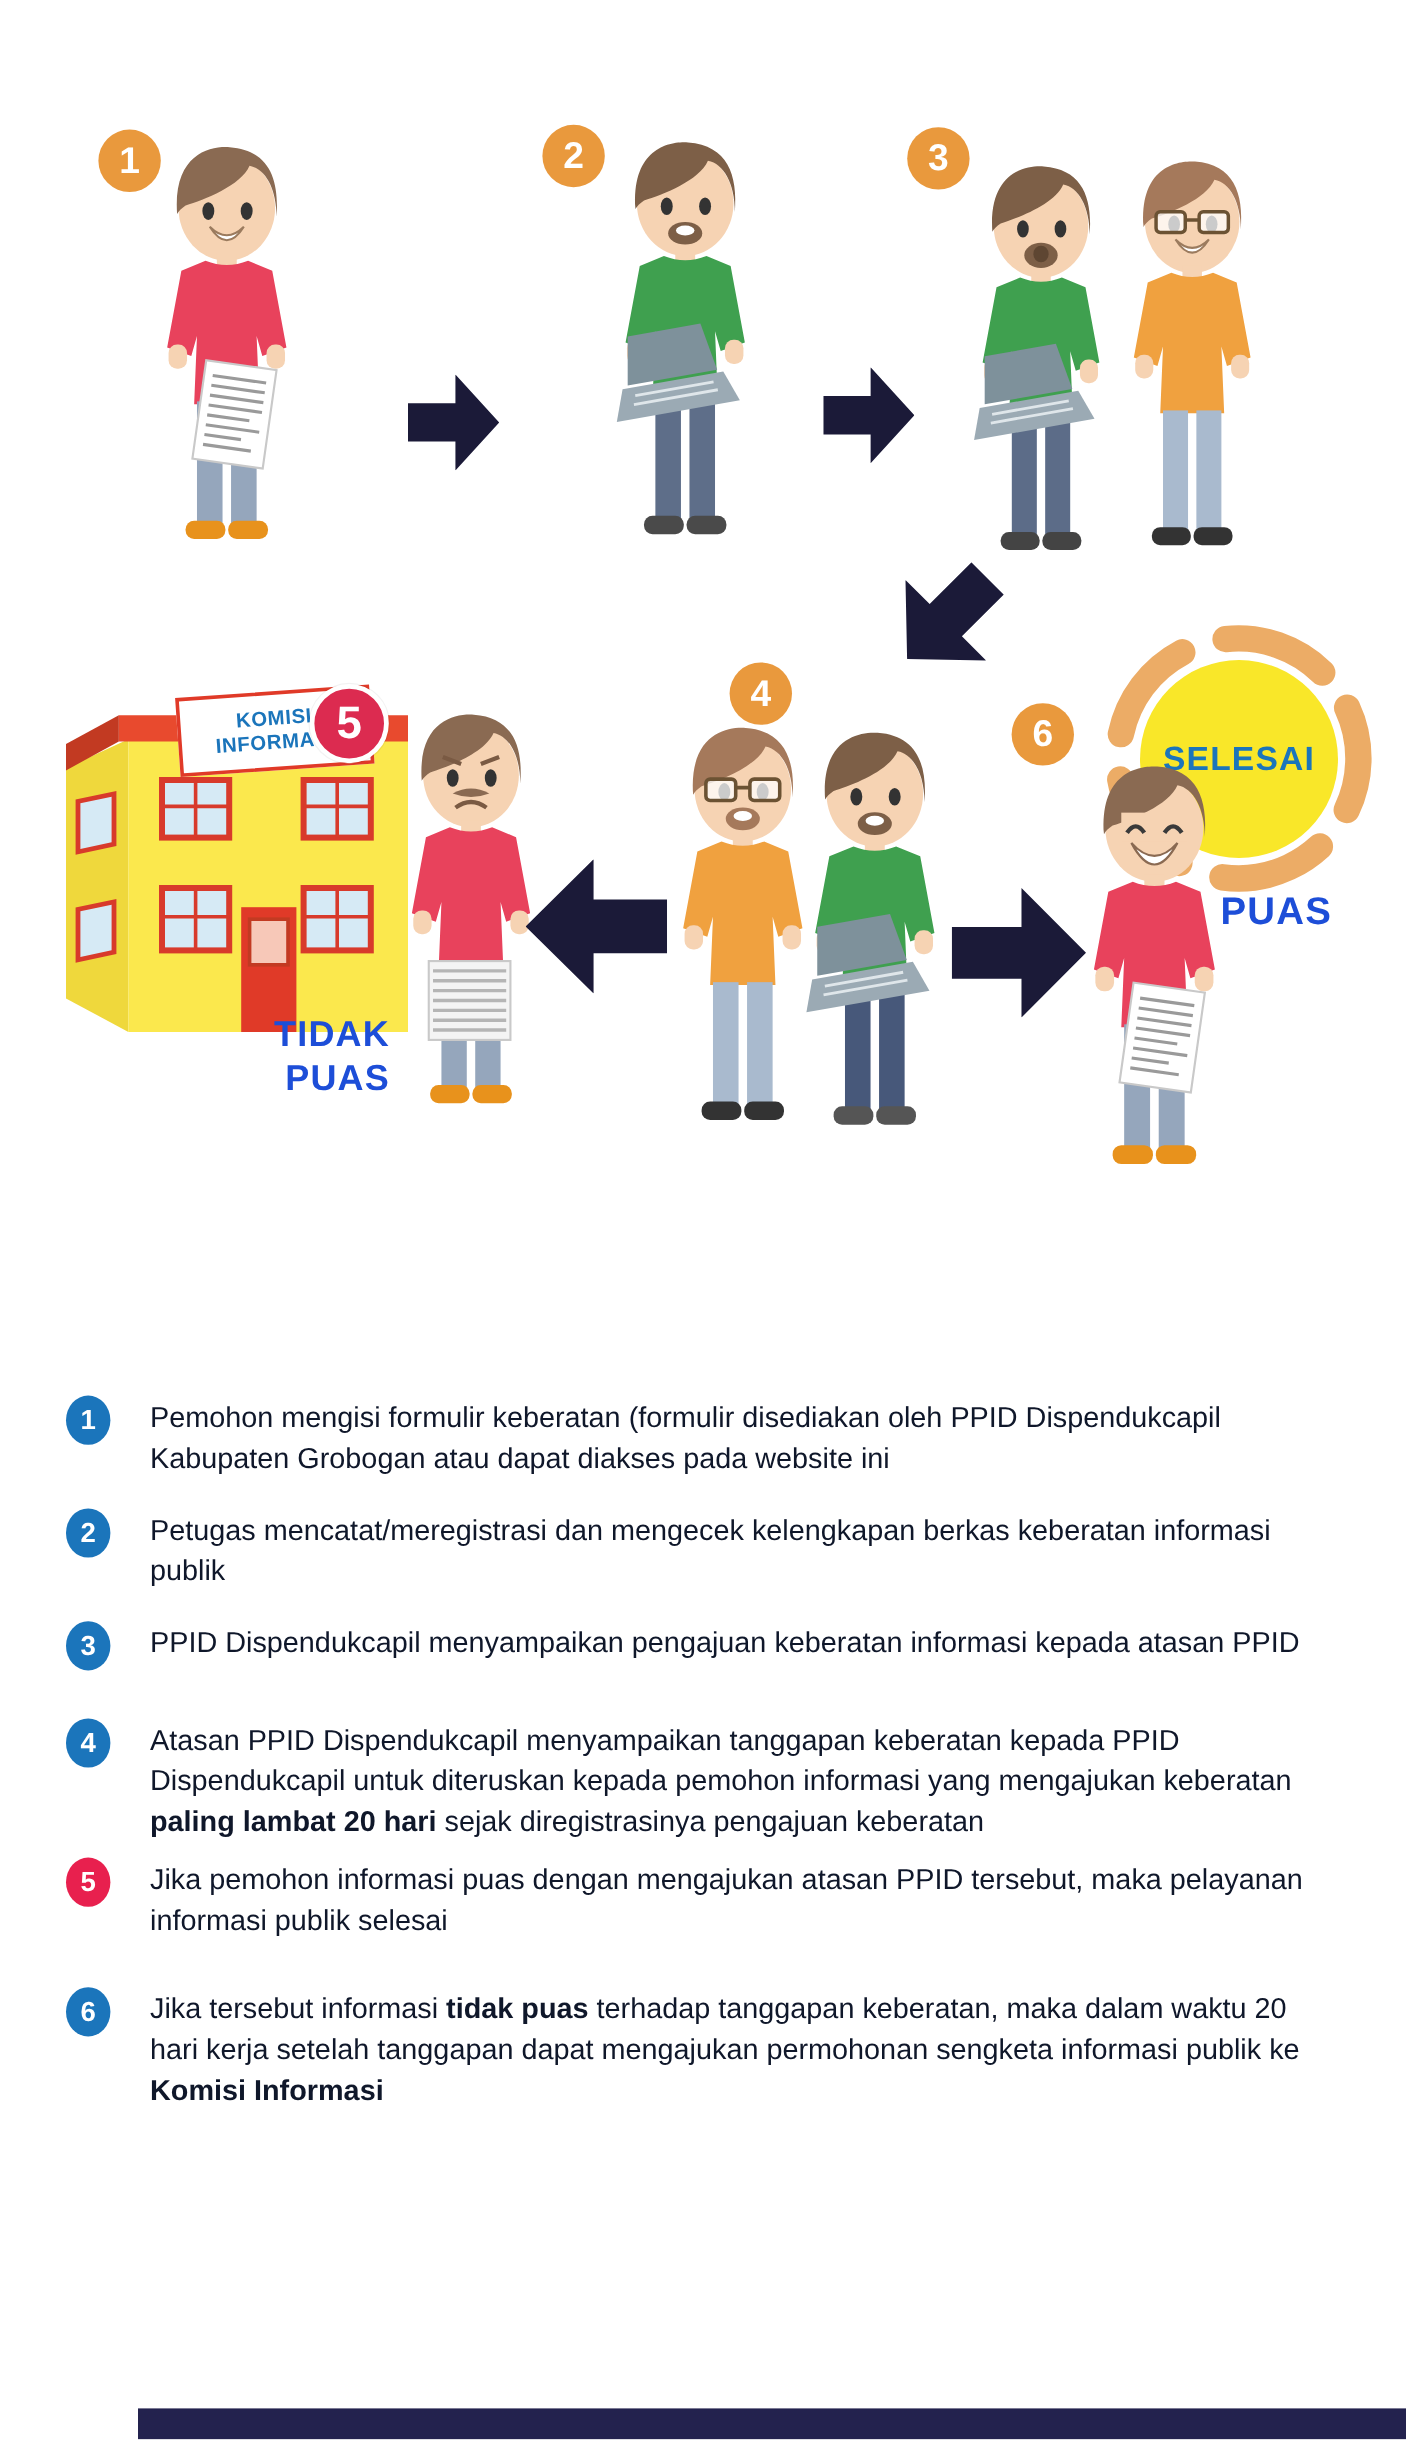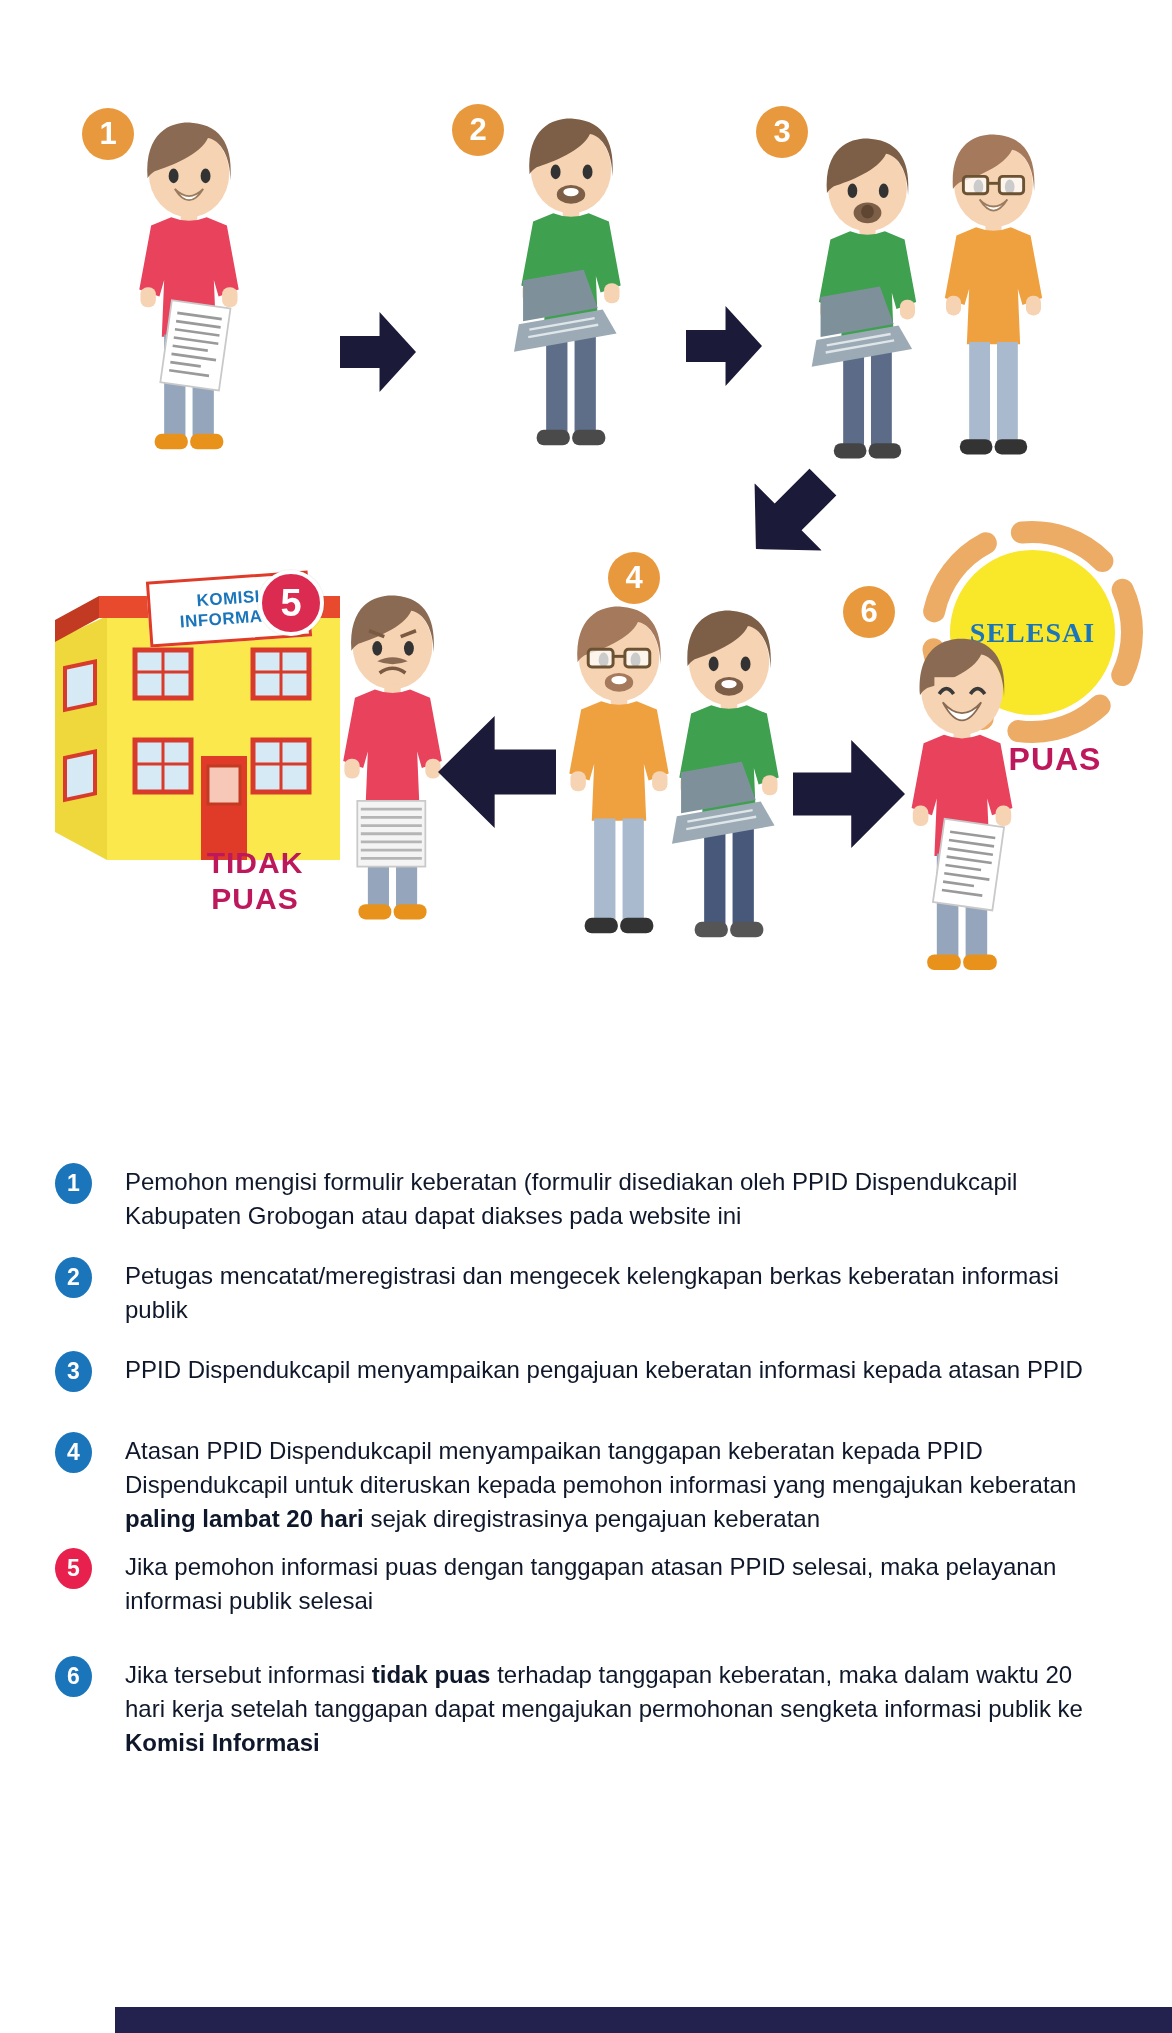--- a/index.html
+++ b/index.html
@@ -23,22 +23,22 @@
     position:absolute; background:#1B1A38;
     clip-path:polygon(0 30%, 52% 30%, 52% 0, 100% 50%, 52% 100%, 52% 70%, 0 70%);
   }
   .arrow.left  { transform:scaleX(-1); }
   .arrow.diag  { transform:rotate(135deg); }
 
   .fig { position:absolute; }
   .fig svg { display:block; }
 
   .label-big {
-    position:absolute; color:#be185d; font-weight:bold; font-size:30px;
-    letter-spacing:1px; text-align:center; line-height:1.2;
+    position:absolute; color:#1d4ed8; font-weight:bold; font-size:30px;
+    letter-spacing:1px; text-align:right; line-height:1.2;
   }
 
   
   .sign {
     position:absolute; background:#fff; border:3px solid #E03A28;
     transform:rotate(-4deg); display:flex; align-items:center; justify-content:center;
     text-align:center; color:#1B75BB; font-weight:bold; font-size:17px; line-height:1.15;
     letter-spacing:.5px; padding:4px 8px;
   }
 
@@ -248,21 +248,21 @@
     </svg>
   </div>
 
   <div class="arrow" style="left:793px; top:740px; width:112px; height:108px;"></div>
 
   <div class="badge-top" style="left:843px; top:586px;">6</div>
 
   <svg class="abs" style="left:915px; top:515px;" width="235" height="235" viewBox="0 0 235 235">
     <circle cx="117" cy="117" r="100" fill="none" stroke="#ECAC66" stroke-width="22" stroke-dasharray="88 38" stroke-linecap="round" transform="rotate(-25 117 117)"></circle>
   </svg>
-  <div class="selesai-circle" style="left:950px; top:550px; width:165px; height:165px;font-family:Liberation Serif, serif;">SELESAI</div>
+  <div class="selesai-circle" style="left:950px; top:550px; width:165px; height:165px;">SELESAI</div>
 
   <div class="fig" style="left:890px; top:628px;">
     <svg width="144" height="360" viewBox="0 0 120 300" style="--skin:#F6D3B3; --hair:#8A6A52; --shirt:#E8425C; --pants:#95A6BC; --shoe:#E8921C;">
       <use href="#person"></use>
         <use href="#eyes-happy"></use>
         <use href="#document"></use>
     </svg>
   </div>
 
   <div class="label-big" style="left:1000px; top:740px; width:110px; font-size:32px;">PUAS</div>
@@ -280,21 +280,21 @@
       <div class="step-row">
         <div class="step-badge" style="background: rgb(27, 117, 187);">3</div>
         <div class="step-text"><span>PPID Dispendukcapil menyampaikan pengajuan keberatan informasi kepada atasan PPID</span></div>
       </div>
       <div class="step-row">
         <div class="step-badge" style="background: rgb(27, 117, 187);">4</div>
         <div class="step-text"><span>Atasan PPID Dispendukcapil menyampaikan tanggapan keberatan kepada PPID Dispendukcapil untuk diteruskan kepada pemohon informasi yang mengajukan keberatan </span><b>paling lambat 20 hari</b><span> sejak diregistrasinya pengajuan keberatan</span></div>
       </div>
       <div class="step-row">
         <div class="step-badge" style="background: rgb(232, 32, 78);">5</div>
-        <div class="step-text"><span>Jika pemohon informasi puas dengan tanggapan atasan PPID selesai, maka pelayanan informasi publik selesai</span></div>
+        <div class="step-text"><span>Jika pemohon informasi puas dengan mengajukan atasan PPID tersebut, maka pelayanan informasi publik selesai</span></div>
       </div>
       <div class="step-row">
         <div class="step-badge" style="background: rgb(27, 117, 187);">6</div>
         <div class="step-text"><span>Jika tersebut informasi </span><b>tidak puas</b><span> terhadap tanggapan keberatan, maka dalam waktu 20 hari kerja setelah tanggapan dapat mengajukan permohonan sengketa informasi publik ke </span><b>Komisi Informasi</b></div>
       </div>
     </div>
 
   <div class="bottom-bar"></div>
 
 </div>

